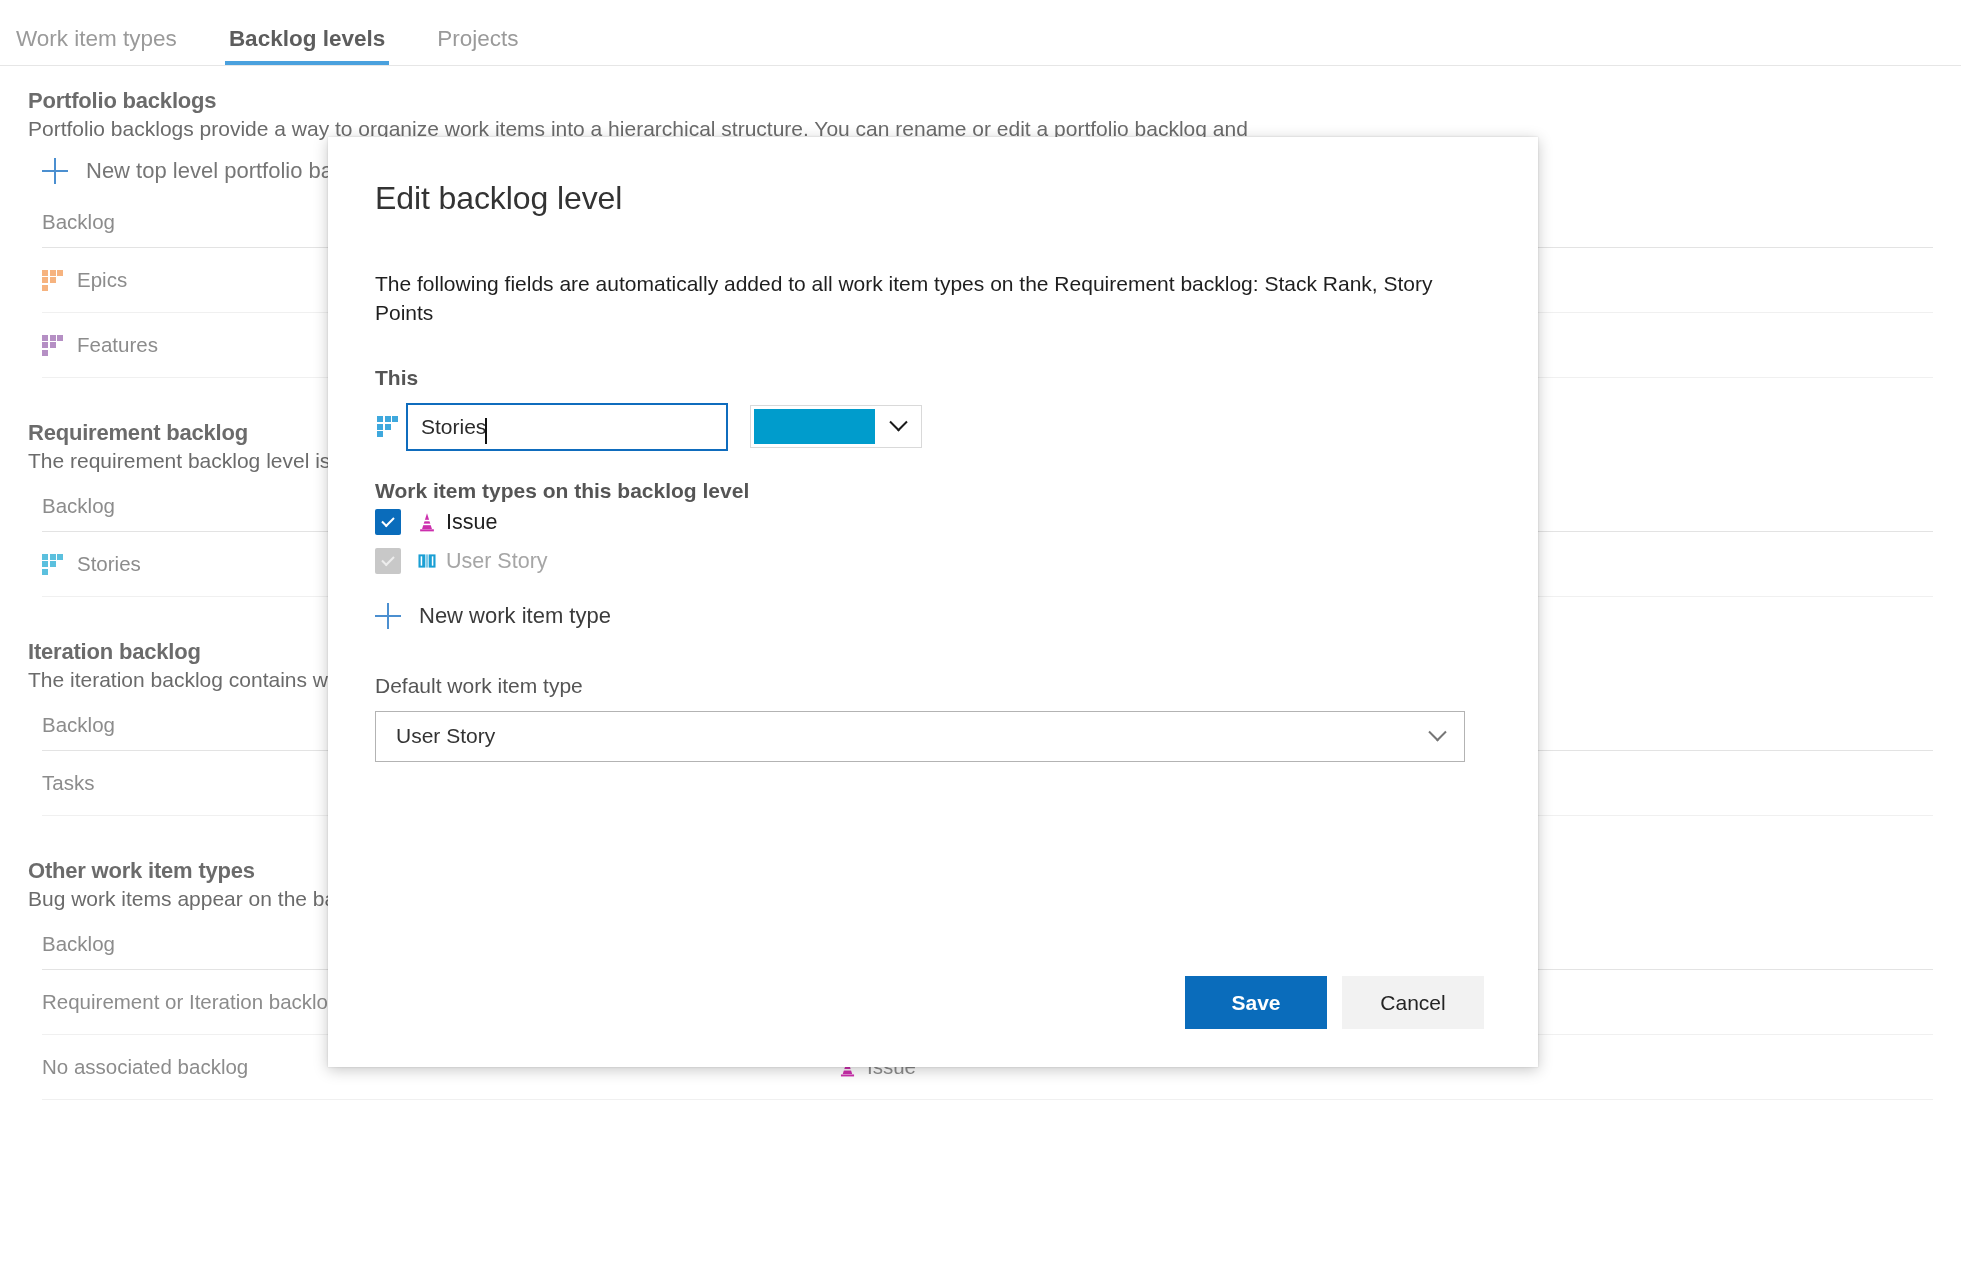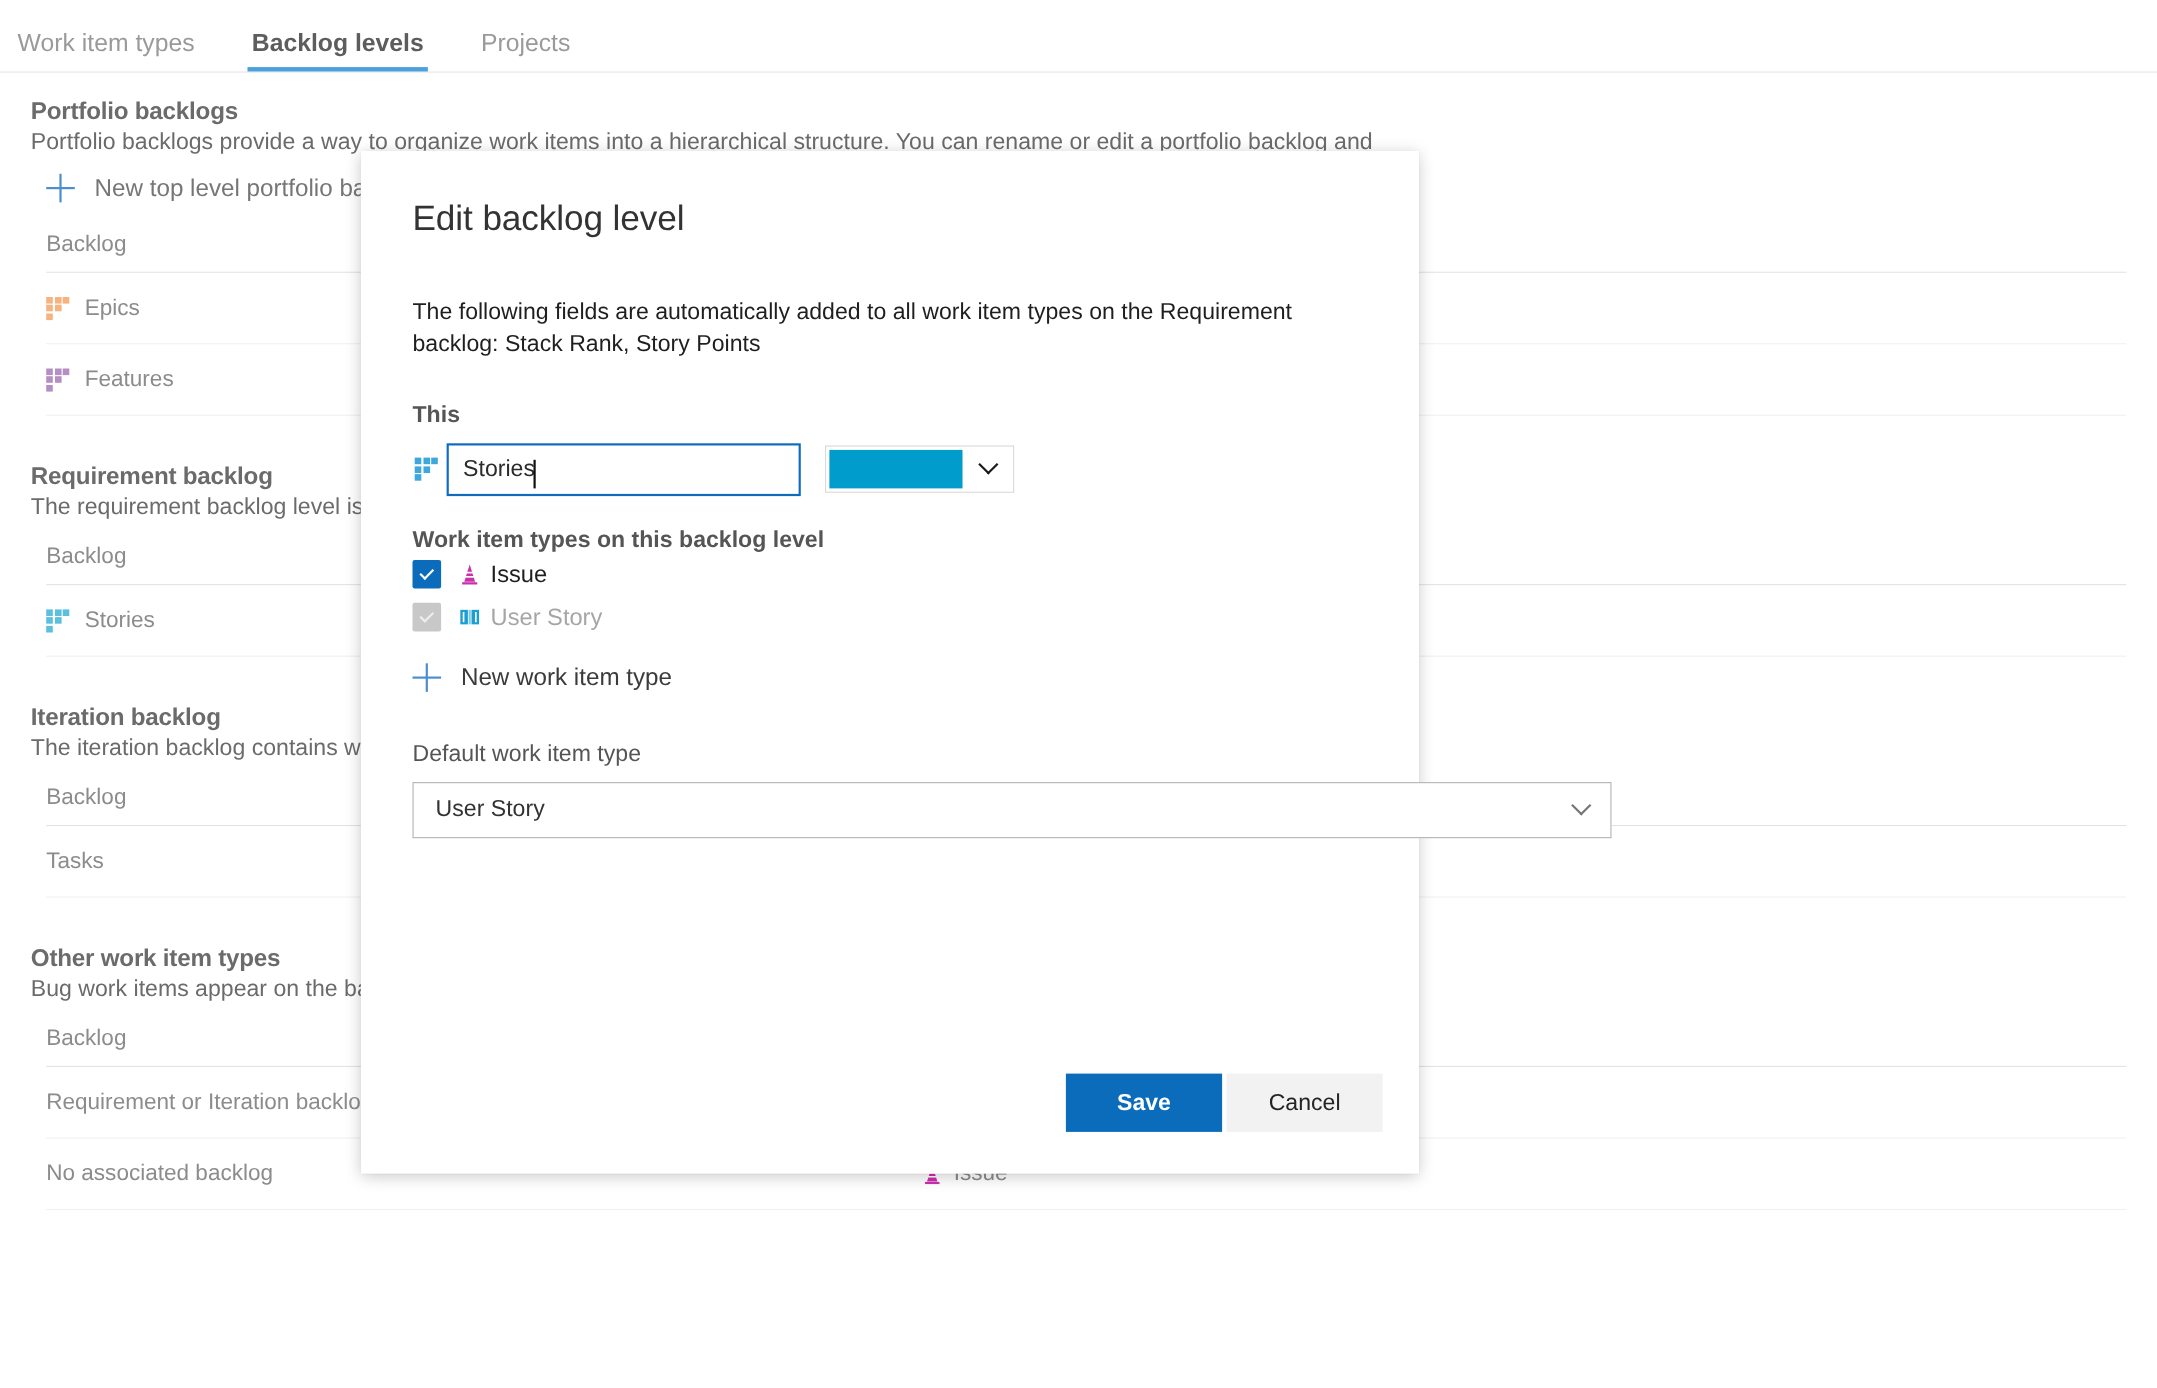--- a/index.html
+++ b/index.html
@@ -103,21 +103,21 @@
   .grid-icon i:nth-child(2){ left:7.5px; top:0; }
   .grid-icon i:nth-child(3){ left:15px; top:0; }
   .grid-icon i:nth-child(4){ left:0;  top:7.5px; }
   .grid-icon i:nth-child(5){ left:7.5px; top:7.5px; }
   .grid-icon i:nth-child(6){ left:0;  top:15px; }
 
   
   .overlay-dialog {
     position: absolute;
     left: 328px; top: 137px;
-    width: 962px; height: 930px;
+    width: 1210px; height: 930px;
     background: #ffffff;
     box-shadow: 0 3px 14px rgba(0,0,0,0.22), 0 0 2px rgba(0,0,0,0.14);
     z-index: 50;
   }
   .dlg-title {
     font-size: 32px; color: #333333; font-weight: 400;
     padding: 43px 0 0 47px;
     letter-spacing: -0.1px;
   }
   .dlg-body { padding: 0 47px; }
@@ -192,22 +192,22 @@
 
   .sel-label { font-size: 21px; color: #555555; margin-top: 45px; }
   .select {
     margin-top: 13px; width: 1090px; height: 51px;
     border: 1px solid #b3b3b3; background: #fff;
     display: flex; align-items: center; justify-content: space-between;
     padding: 0 20px; font-size: 21px; color: #333333; cursor: pointer;
   }
 
   .dlg-actions {
-    position: absolute; right: 33px; bottom: 38px;
-    display: flex; gap: 4px;
+    position: absolute; right: 54px; bottom: 38px;
+    display: flex; gap: 15px;
   }
   .btn {
     height: 53px; min-width: 142px;
     display: flex; align-items: center; justify-content: center;
     font-size: 21px; border: none; cursor: pointer;
     font-family: "Liberation Sans", sans-serif;
   }
   .btn.primary { background: #0a6cbb; color: #fff; font-weight: 700; }
   .btn.secondary { background: #f2f2f2; color: #242424; }
 </style>

